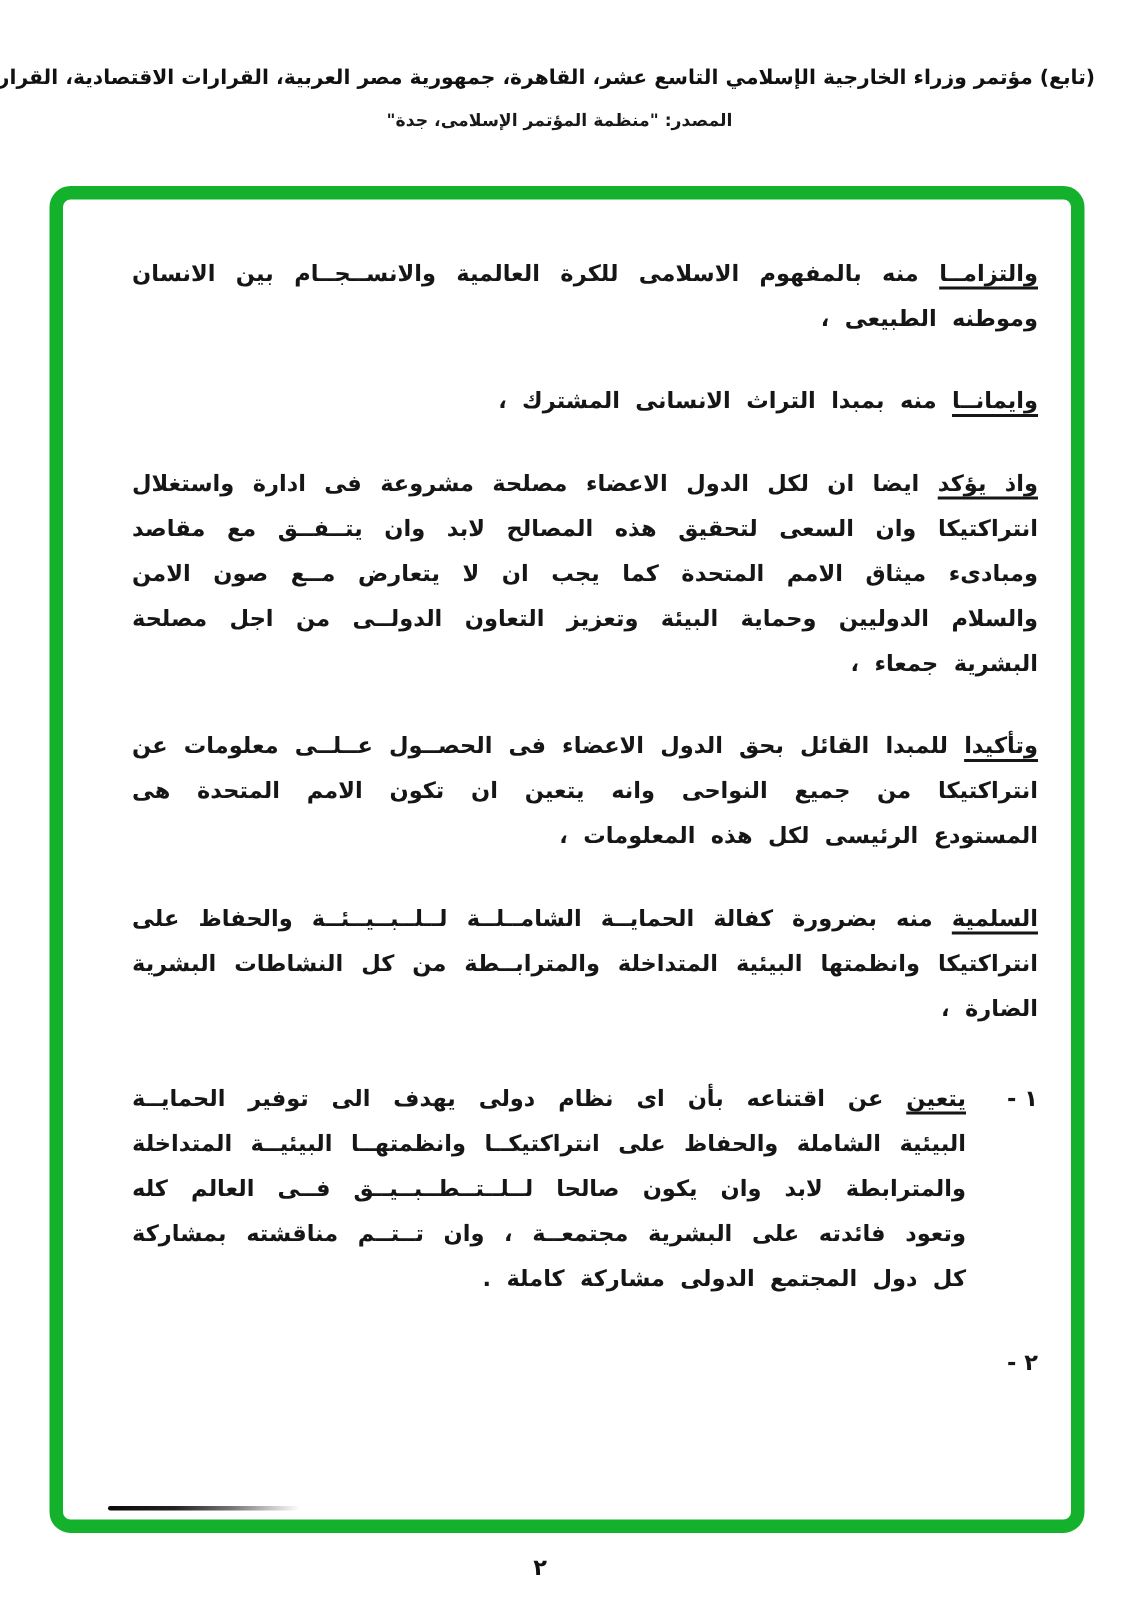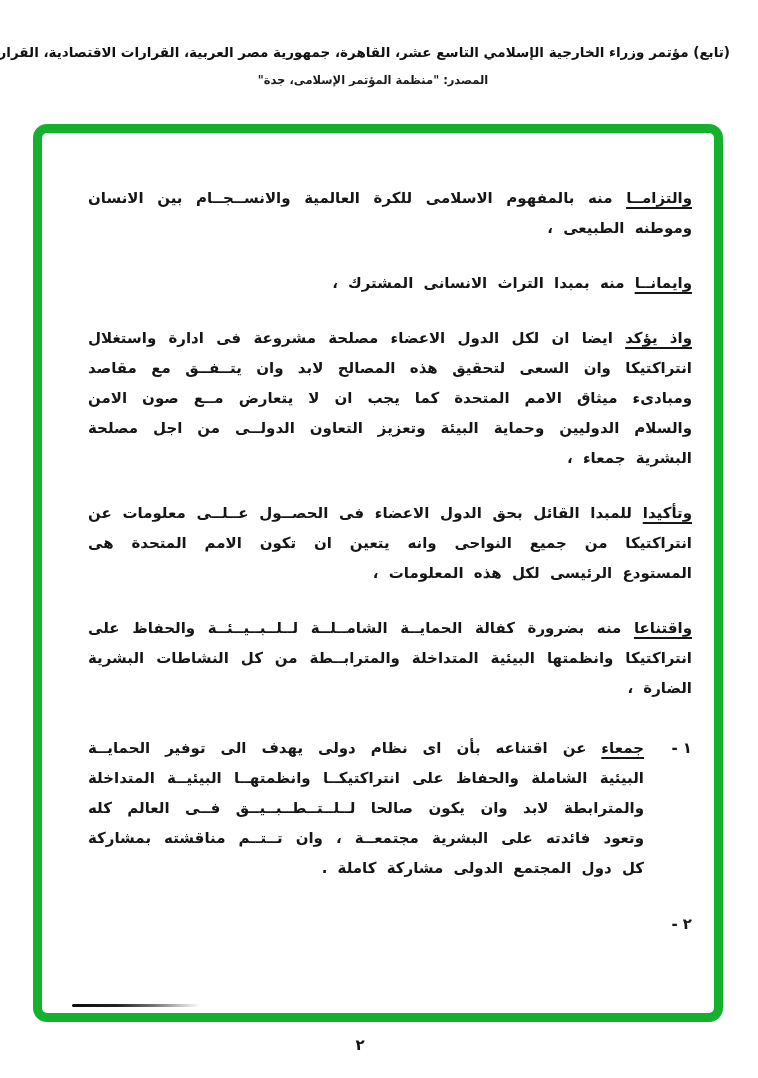--- a/index.html
+++ b/index.html
@@ -51,21 +51,21 @@
     color:#161616;
     font-size:15px;
     font-weight:bold;
     line-height:30px;
     position:relative;
     height:100%;
     box-sizing:border-box;
     overflow:hidden;
   }
   .para{
-    margin:16px 0 25px 0;
+    margin:0 0 25px 0;
     text-align:justify;
     word-spacing:5px;
   }
   .lead{
     text-decoration:underline;
     text-underline-offset:4px;
     text-decoration-thickness:1.5px;
   }
   .items{margin-top:30px;}
   .item{
@@ -117,27 +117,27 @@
 
       <p class="para"><span class="lead">والتزامــا</span> <span>منه بالمفهوم الاسلامى للكرة العالمية والانســجــام بين الانسان وموطنه الطبيعى ،</span></p>
 
       <p class="para"><span class="lead">وايمانــا</span> <span>منه بمبدا التراث الانسانى المشترك ،</span></p>
 
 
       <p class="para"><span class="lead">واذ يؤكد</span> <span>ايضا ان لكل الدول الاعضاء مصلحة مشروعة فى ادارة واستغلال انتراكتيكا وان السعى لتحقيق هذه المصالح لابد وان يتــفــق مع مقاصد ومبادىء ميثاق الامم المتحدة كما يجب ان لا يتعارض مــع صون الامن والسلام الدوليين وحماية البيئة وتعزيز التعاون الدولــى من اجل مصلحة البشرية جمعاء ،</span></p>
 
       <p class="para"><span class="lead">وتأكيدا</span> <span>للمبدا القائل بحق الدول الاعضاء فى الحصــول عــلــى معلومات عن انتراكتيكا من جميع النواحى وانه يتعين ان تكون الامم المتحدة هى المستودع الرئيسى لكل هذه المعلومات ،</span></p>
 
-      <p class="para"><span class="lead">واقتناعا</span> <span>منه بضرورة كفالة الحمايــة الشامــلــة لــلــبــيــئــة والحفاظ على انتراكتيكا وانظمتها البيئية المتداخلة والمترابــطة من كل النشاطات البشرية الضارة ،</span></p>
+      <p class="para"><span class="lead">السلمية</span> <span>منه بضرورة كفالة الحمايــة الشامــلــة لــلــبــيــئــة والحفاظ على انتراكتيكا وانظمتها البيئية المتداخلة والمترابــطة من كل النشاطات البشرية الضارة ،</span></p>
 
       <div class="items">
 
         <div class="item">
           <span class="num">١ -</span>
-          <p class="itext"><span class="lead">جمعاء</span> <span>عن اقتناعه بأن اى نظام دولى يهدف الى توفير الحمايــة البيئية الشاملة والحفاظ على انتراكتيكــا وانظمتهــا البيئيــة المتداخلة والمترابطة لابد وان يكون صالحا لــلــتــطــبــيــق فــى العالم كله وتعود فائدته على البشرية مجتمعــة ، وان تــتــم مناقشته بمشاركة كل دول المجتمع الدولى مشاركة كاملة .</span></p>
+          <p class="itext"><span class="lead">يتعين</span> <span>عن اقتناعه بأن اى نظام دولى يهدف الى توفير الحمايــة البيئية الشاملة والحفاظ على انتراكتيكــا وانظمتهــا البيئيــة المتداخلة والمترابطة لابد وان يكون صالحا لــلــتــطــبــيــق فــى العالم كله وتعود فائدته على البشرية مجتمعــة ، وان تــتــم مناقشته بمشاركة كل دول المجتمع الدولى مشاركة كاملة .</span></p>
         </div>
 
         <div class="item">
           <span class="num">٢ -</span>
           <p class="itext"> </p>
         </div>
 
       </div>
 
       <div class="smudge"></div>

